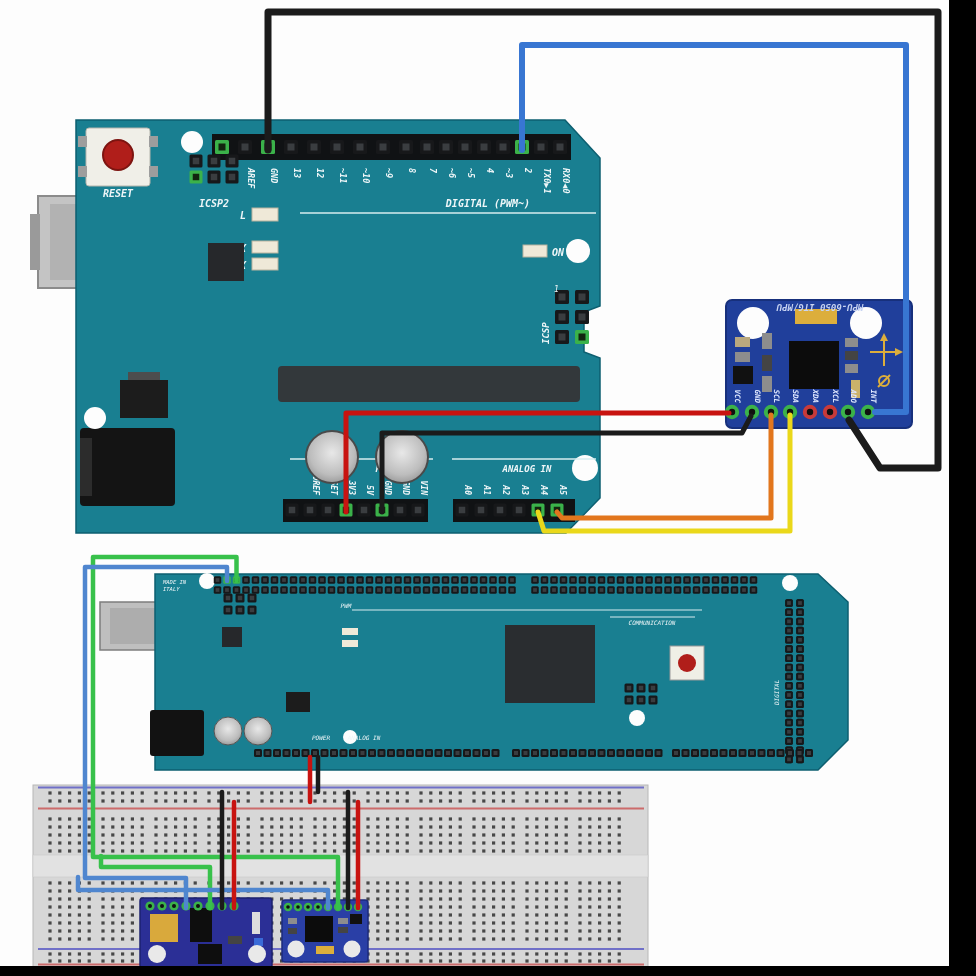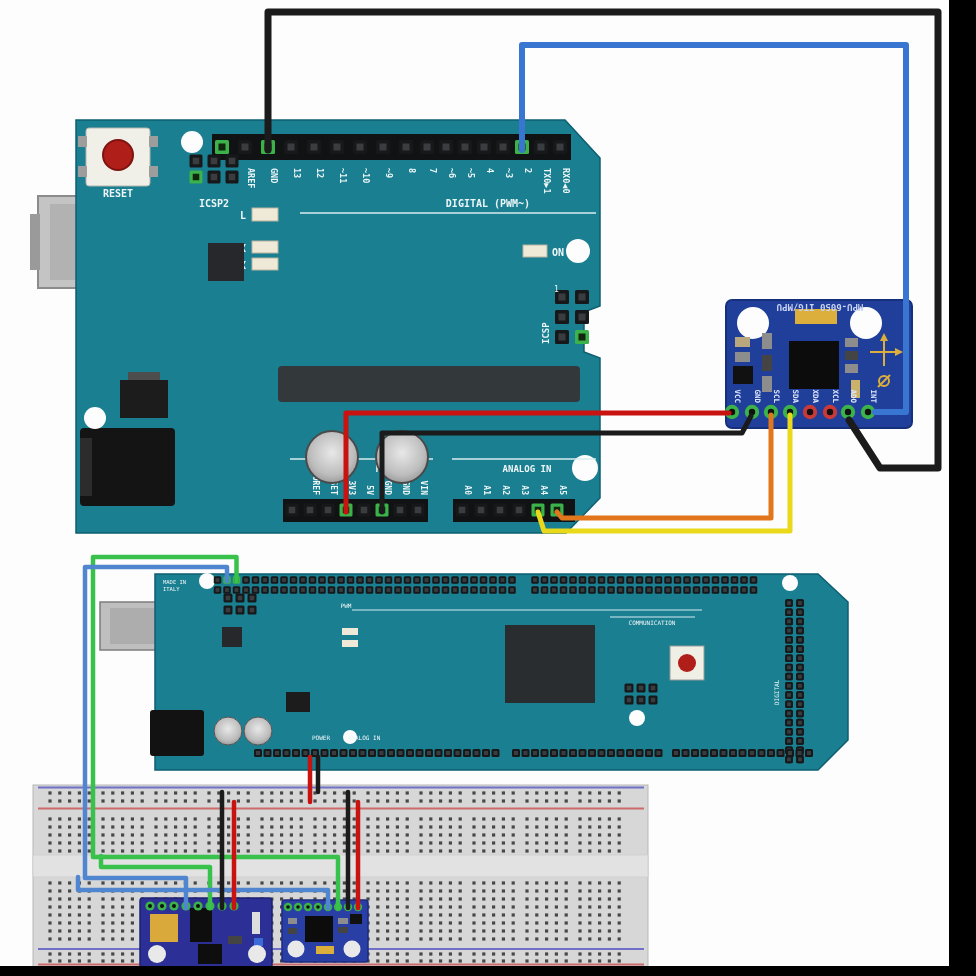--- a/index.html
+++ b/index.html
@@ -1,16 +1,16 @@
 <!DOCTYPE html>
 <html><head>
 <meta charset="utf-8">
 <style>
   html,body{margin:0;padding:0;background:#ffffff;}
-  #stage{position:relative;width:976px;height:976px;overflow:hidden;background:#ef4444;}
+  #stage{position:relative;width:976px;height:976px;overflow:hidden;background:#ef4444;font-style:italic;}
   svg text{font-family:"DejaVu Sans Mono", monospace;}
 </style>
 </head>
 <body>
 
 <div id="stage">
 <svg id="scene" width="976" height="976" viewBox="0 0 976 976" xmlns="http://www.w3.org/2000/svg">
   <defs>
     <radialGradient id="capGrad" cx="0.5" cy="0.42" r="0.65">
       <stop offset="0" stop-color="#e8e8e8"></stop>

